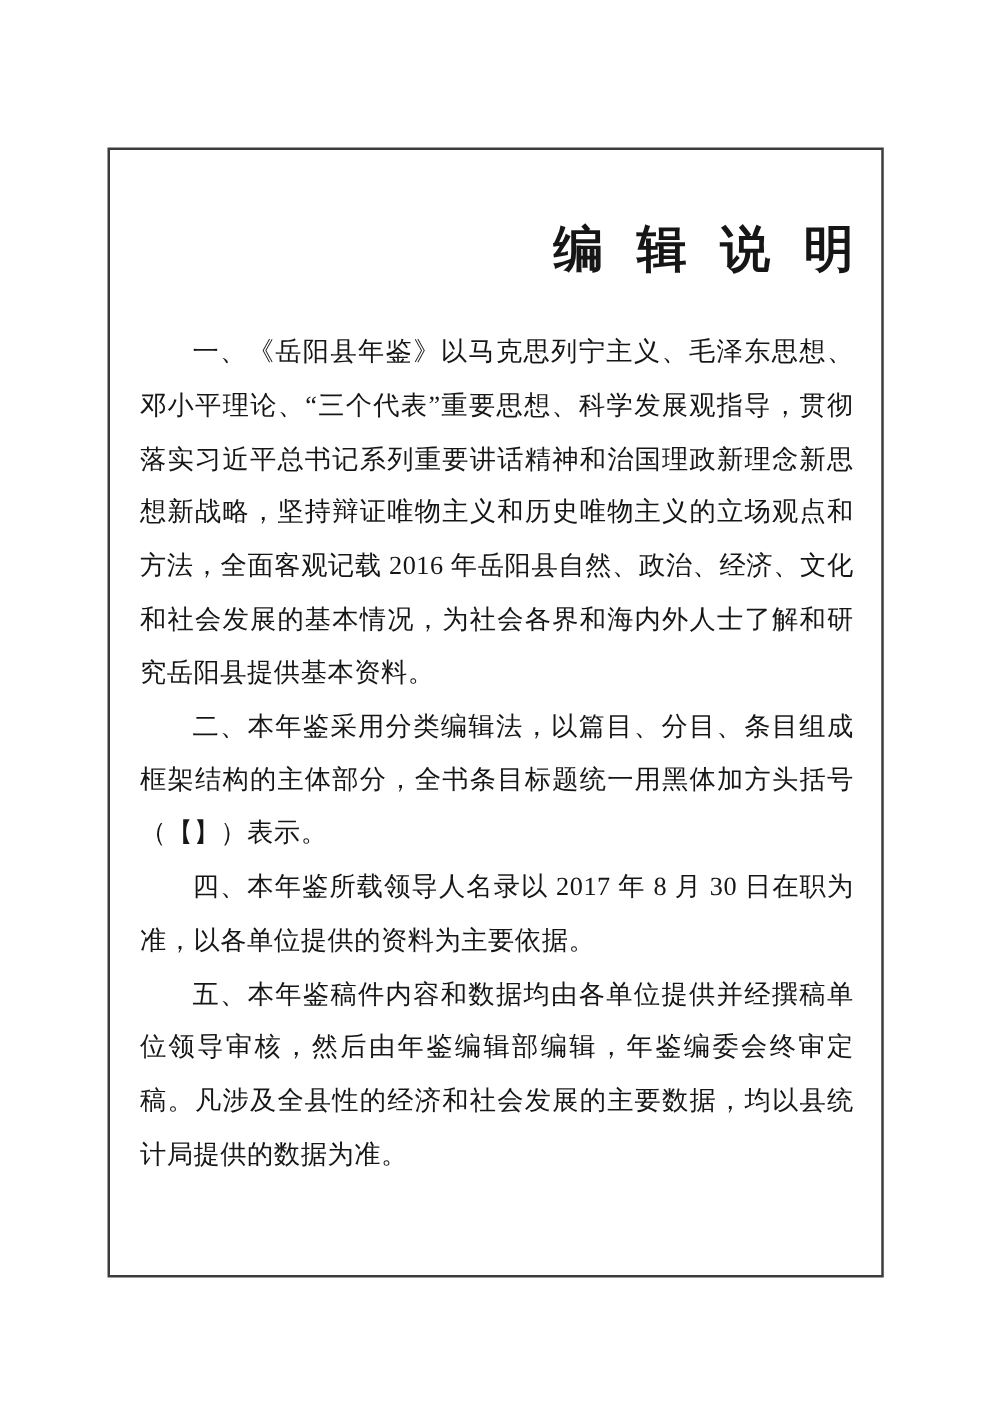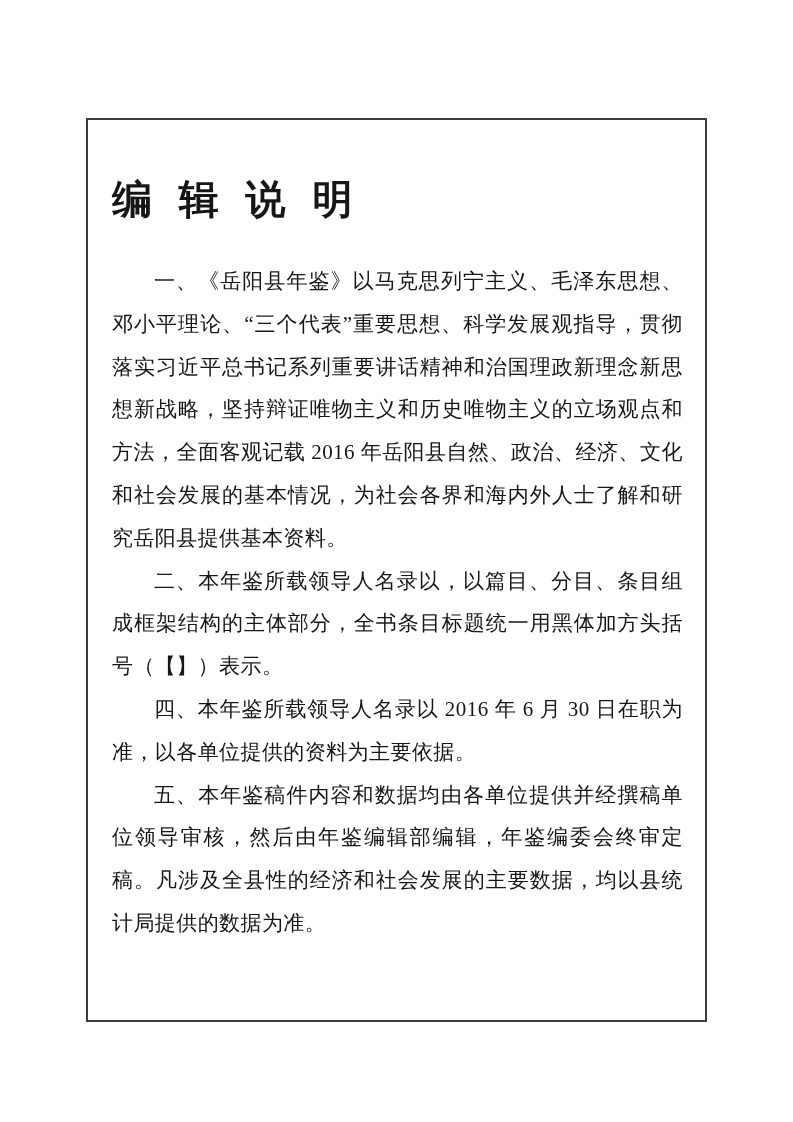--- a/index.html
+++ b/index.html
@@ -26,21 +26,21 @@
     top: 118px;
     width: 621px;
     height: 904px;
     border: 2px solid var(--border-color);
     background: var(--bg-color);
     padding: 56px 22px 0 24px;
     overflow: hidden;
   }
   .doc-title {
     margin: 0 0 36px 0;
-    text-align: left;
+    text-align: right;
     font-size: 40px;
     line-height: 48px;
     font-weight: bold;
     color: var(--text-color);
     word-spacing: 0.42em;
     white-space: nowrap;
   }
   .doc-para {
     margin: 0;
     font-size: 21px;
@@ -52,19 +52,19 @@
   }
 </style>
 </head>
 <body>
 
 <div class="page-frame">
   <h1 class="doc-title">编 辑 说 明</h1>
 
   <p class="doc-para">一、《岳阳县年鉴》以马克思列宁主义、毛泽东思想、邓小平理论、“三个代表”重要思想、科学发展观指导，贯彻落实习近平总书记系列重要讲话精神和治国理政新理念新思想新战略，坚持辩证唯物主义和历史唯物主义的立场观点和方法，全面客观记载 2016 年岳阳县自然、政治、经济、文化和社会发展的基本情况，为社会各界和海内外人士了解和研究岳阳县提供基本资料。</p>
 
-  <p class="doc-para">二、本年鉴所载领导人名录以，以篇目、分目、条目组成框架结构的主体部分，全书条目标题统一用黑体加方头括号（【】）表示。</p>
+  <p class="doc-para">二、本年鉴采用分类编辑法，以篇目、分目、条目组成框架结构的主体部分，全书条目标题统一用黑体加方头括号（【】）表示。</p>
 
 
-  <p class="doc-para">四、本年鉴所载领导人名录以 2016 年 6 月 30 日在职为准，以各单位提供的资料为主要依据。</p>
+  <p class="doc-para">四、本年鉴所载领导人名录以 2017 年 8 月 30 日在职为准，以各单位提供的资料为主要依据。</p>
 
   <p class="doc-para">五、本年鉴稿件内容和数据均由各单位提供并经撰稿单位领导审核，然后由年鉴编辑部编辑，年鉴编委会终审定稿。凡涉及全县性的经济和社会发展的主要数据，均以县统计局提供的数据为准。</p>
 </div>
 
 </body></html>

